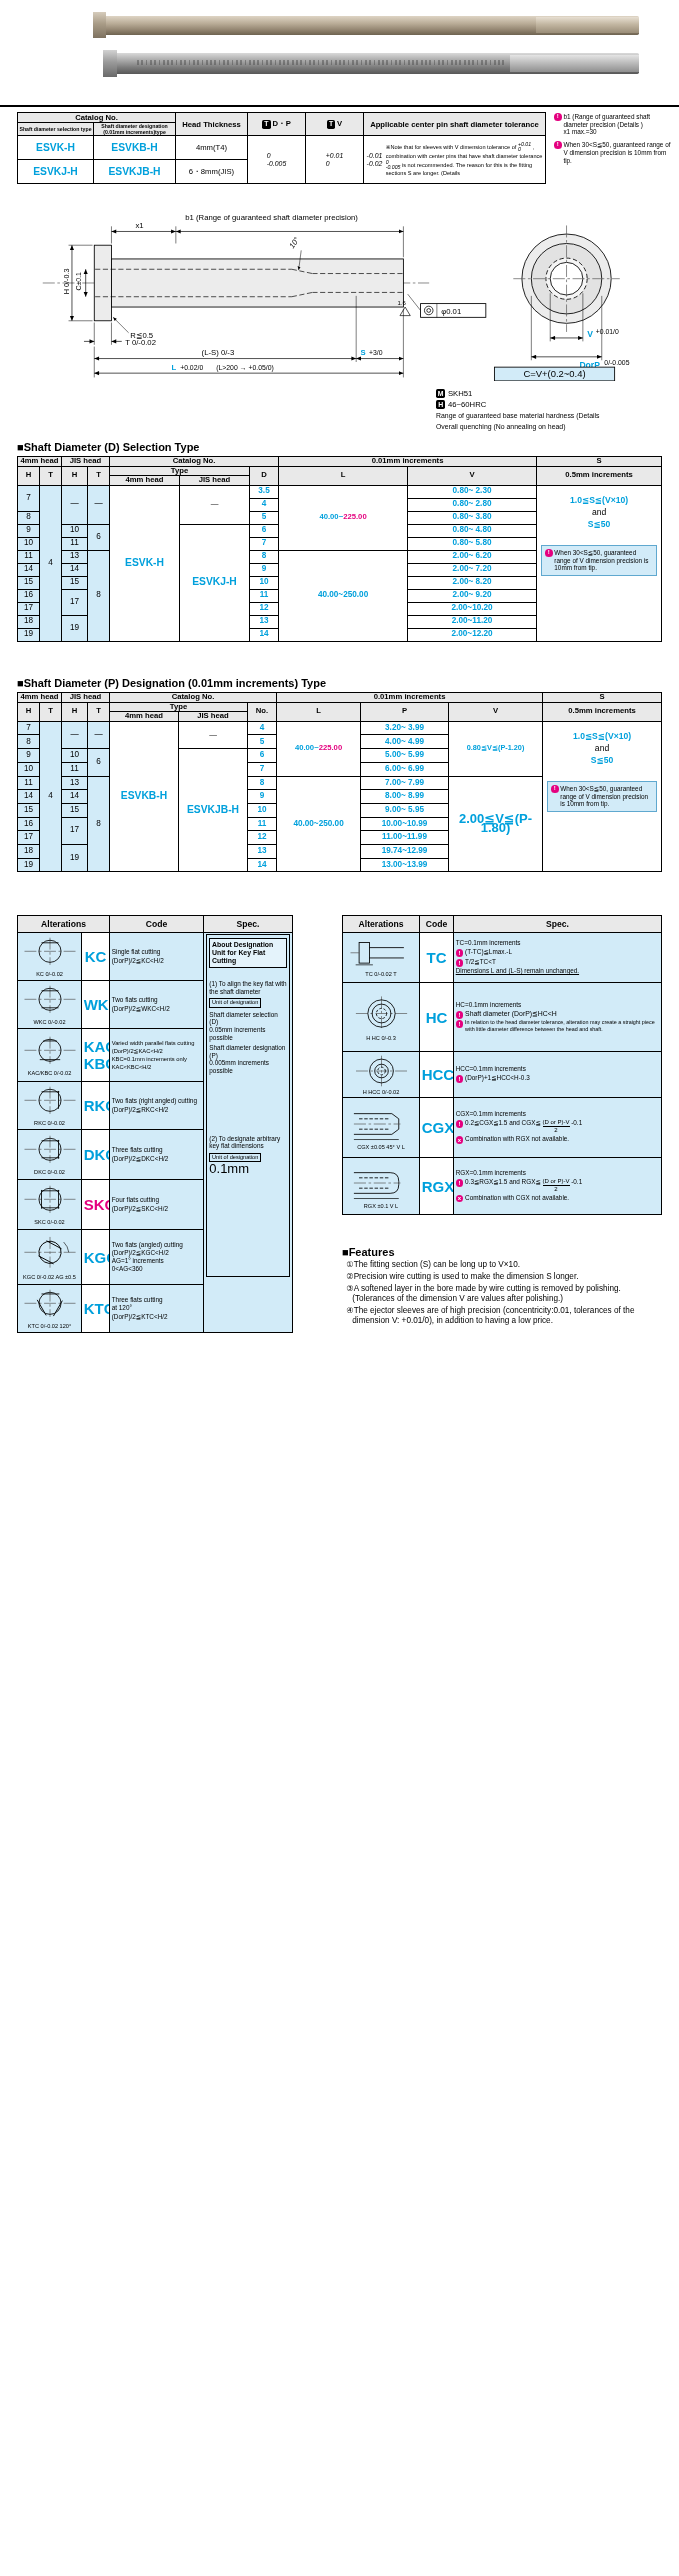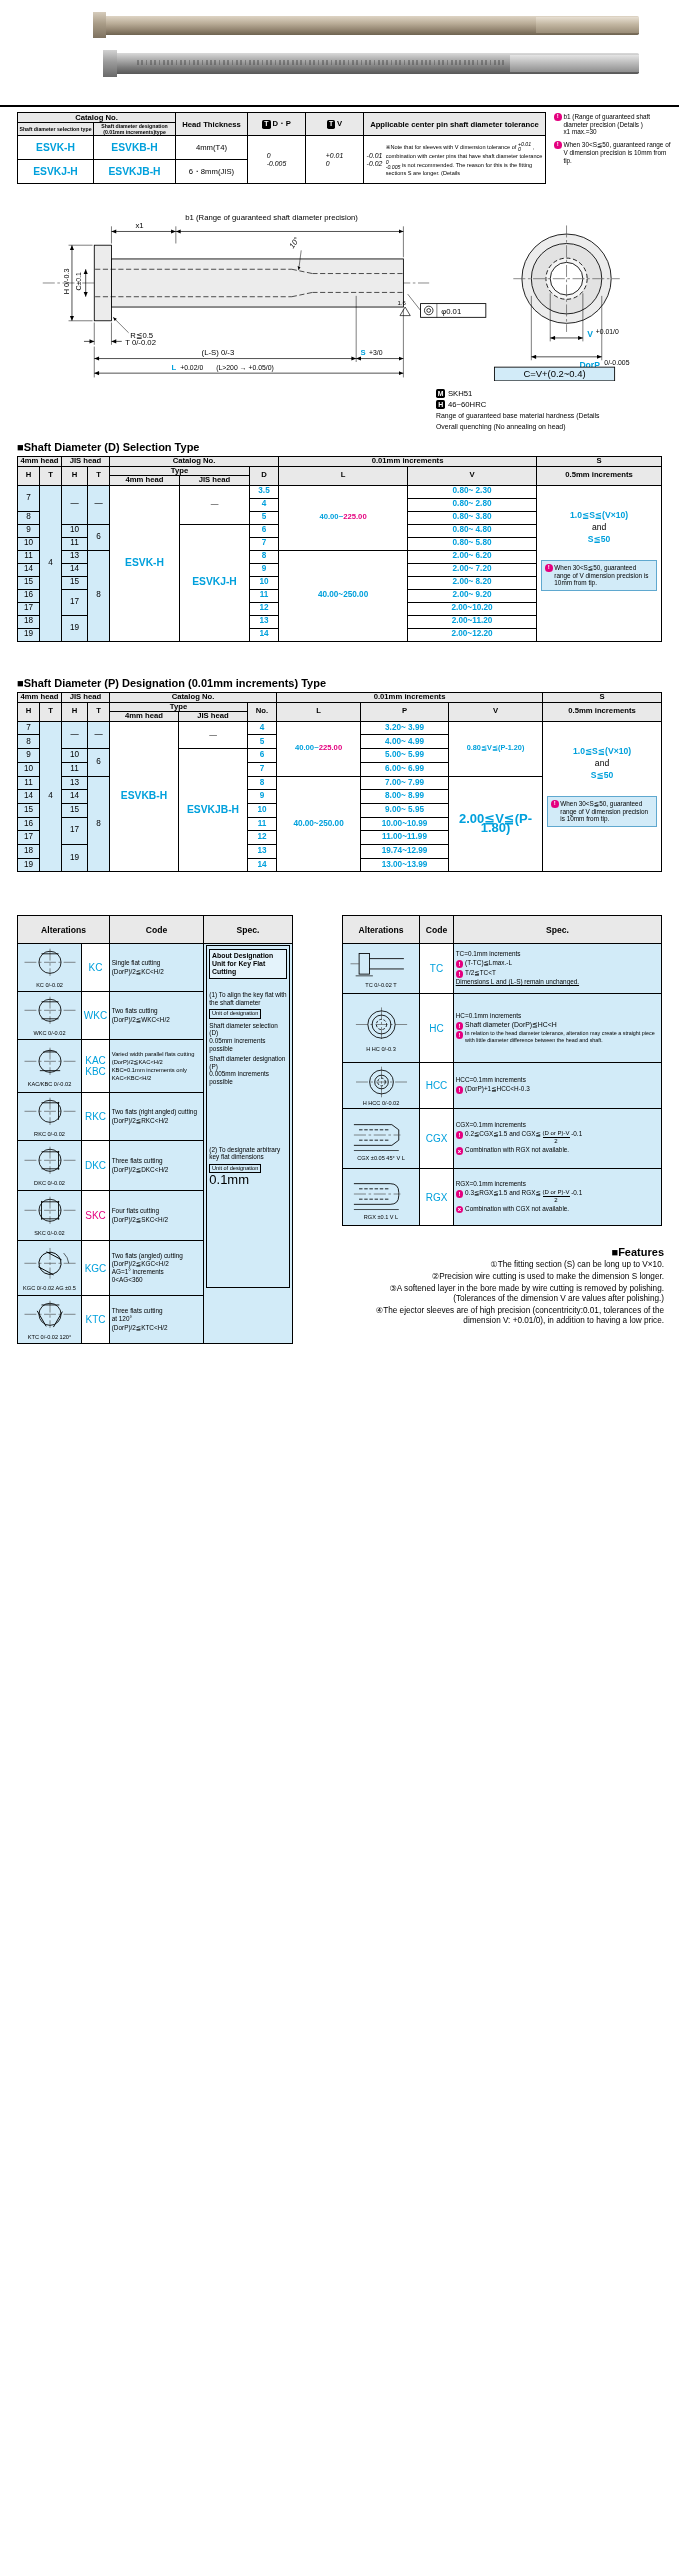--- a/index.html
+++ b/index.html
@@ -37,41 +37,41 @@
   .sidenote p{display:flex;margin-bottom:5.2px}
   
   .sect{font-size:11px;font-weight:bold}
   
   .mt{width:645px;font-size:7.7px}
   .mt th{font-size:7.7px;line-height:8.6px;padding:0}
   .mt td{font-size:7.7px;line-height:8.6px}
   .mt td.num{font-size:8.2px}
   .mt td.cy{color:#00a0dc;font-weight:bold;font-size:8.2px}
   .mt td.code{color:#00a0dc;font-weight:bold;font-size:10.3px;background:#fff}
-  .s-cell{vertical-align:top;padding-top:23px}
+  .s-cell{vertical-align:top;padding-top:8px}
   .s-form{font-size:8.6px;line-height:12px}
   .s-note{margin:15.5px 3.4px 0 3.4px;background:#d2ebf8;border:0.9px solid #5fa8cf;text-align:left;
           font-size:6.4px;line-height:7.7px;padding:2.6px;display:flex}
   
   .alt{font-size:6.9px}
-  .alt th{font-size:8.6px;height:28px}
+  .alt th{font-size:8.6px;height:17px}
   .alt td{padding:0.9px 1.7px}
   .alt .diag{background:#d2ebf8}
   .alt .spec{background:#d2ebf8;text-align:left;font-size:6.4px;line-height:8.2px}
-  .alt .code{font-size:10px;font-weight:normal;color:#00a0dc;background:#fff}
+  .alt .code{font-size:15px;font-weight:bold;color:#00a0dc;background:#fff}
   .alt .code .mg{color:#e4007f}
   .dlab{font-size:5.6px;line-height:6px;display:block}
   .panelcell{background:#d2ebf8;vertical-align:top;padding:3.4px 1.7px}
   .panelbox{border:0.9px solid #000;height:343px;padding:3.4px 2.6px;font-size:6.4px;line-height:7.7px;text-align:left}
   .ptitle{border:0.9px solid #000;padding:1.7px;font-size:6.9px;line-height:8.2px;font-weight:bold;text-align:left;margin-bottom:12px;background:#e4f3fb}
   .unit{display:inline-block;border:0.9px solid #000;font-size:5.6px;padding:0 1.7px;line-height:7.7px;margin:2.6px 0}
   .specline{display:flex;align-items:flex-start;margin:0.9px 0}
   .specline .wi{margin-top:0.9px}
   
-  .features{font-size:8.2px;line-height:10.3px;text-align:right}
+  .features{font-size:8.2px;line-height:10.3px;text-align:left}
   .features h3{font-size:11px;margin-bottom:2.6px}
   .features div{padding-left:10.3px;text-indent:-6px;margin-bottom:1.7px}
   .cl{stroke:#555;stroke-width:0.8;stroke-dasharray:14 3 3 3}
   .dim{stroke:#000;stroke-width:0.8}
   .ext{stroke:#000;stroke-width:0.6}
   svg text{font-family:"Liberation Sans","DejaVu Sans",sans-serif}
 </style>
 </head>
 <body>
 

